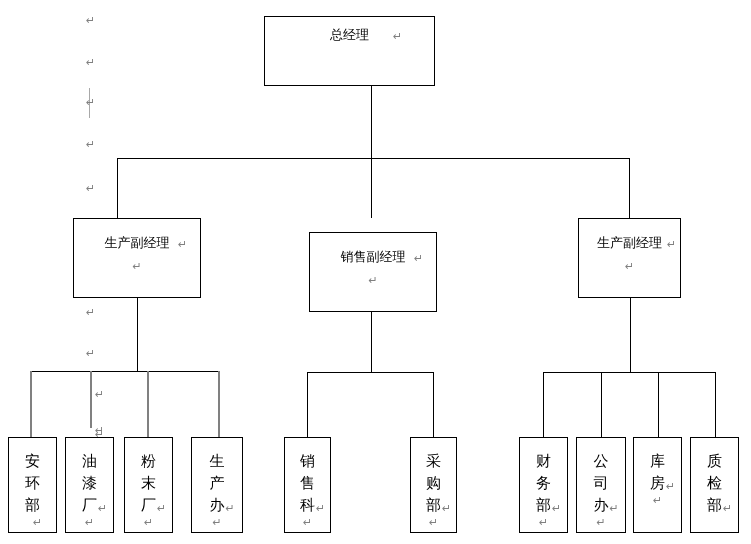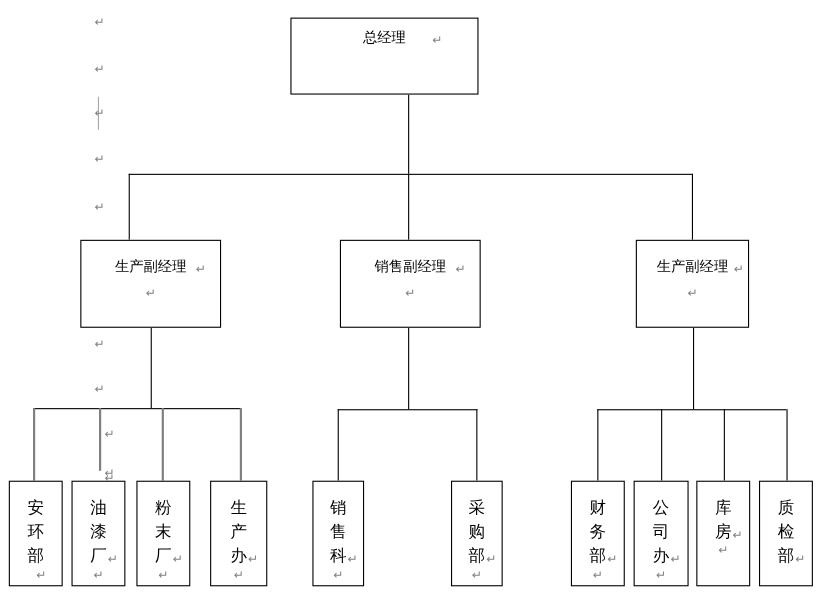--- a/index.html
+++ b/index.html
@@ -131,21 +131,21 @@
   <div class="line-v" style="left:117px; top:158px; height:60px;"></div>
   <div class="line-v" style="left:371px; top:158px; height:60px;"></div>
   <div class="line-v" style="left:629px; top:158px; height:60px;"></div>
 
   <div class="node-box" style="left:73px; top:218px; width:128px; height:80px;">
     <div class="node-label l2-title">生产副经理</div>
     <span class="pilcrow" style="position:absolute; left:104px; top:19px;">↵</span>
     <div class="node-label l2-second pilcrow">↵</div>
   </div>
 
-  <div class="node-box" style="left:309px; top:218px; width:128px; height:80px;">
+  <div class="node-box" style="left:309px; top:232px; width:128px; height:80px;">
     <div class="node-label l2-title">销售副经理</div>
     <span class="pilcrow" style="position:absolute; left:104px; top:19px;">↵</span>
     <div class="node-label l2-second pilcrow">↵</div>
   </div>
 
   <div class="node-box" style="left:578px; top:218px; width:103px; height:80px;">
     <div class="node-label l2-title">生产副经理</div>
     <span class="pilcrow" style="position:absolute; left:88px; top:19px;">↵</span>
     <div class="node-label l2-second pilcrow">↵</div>
   </div>

